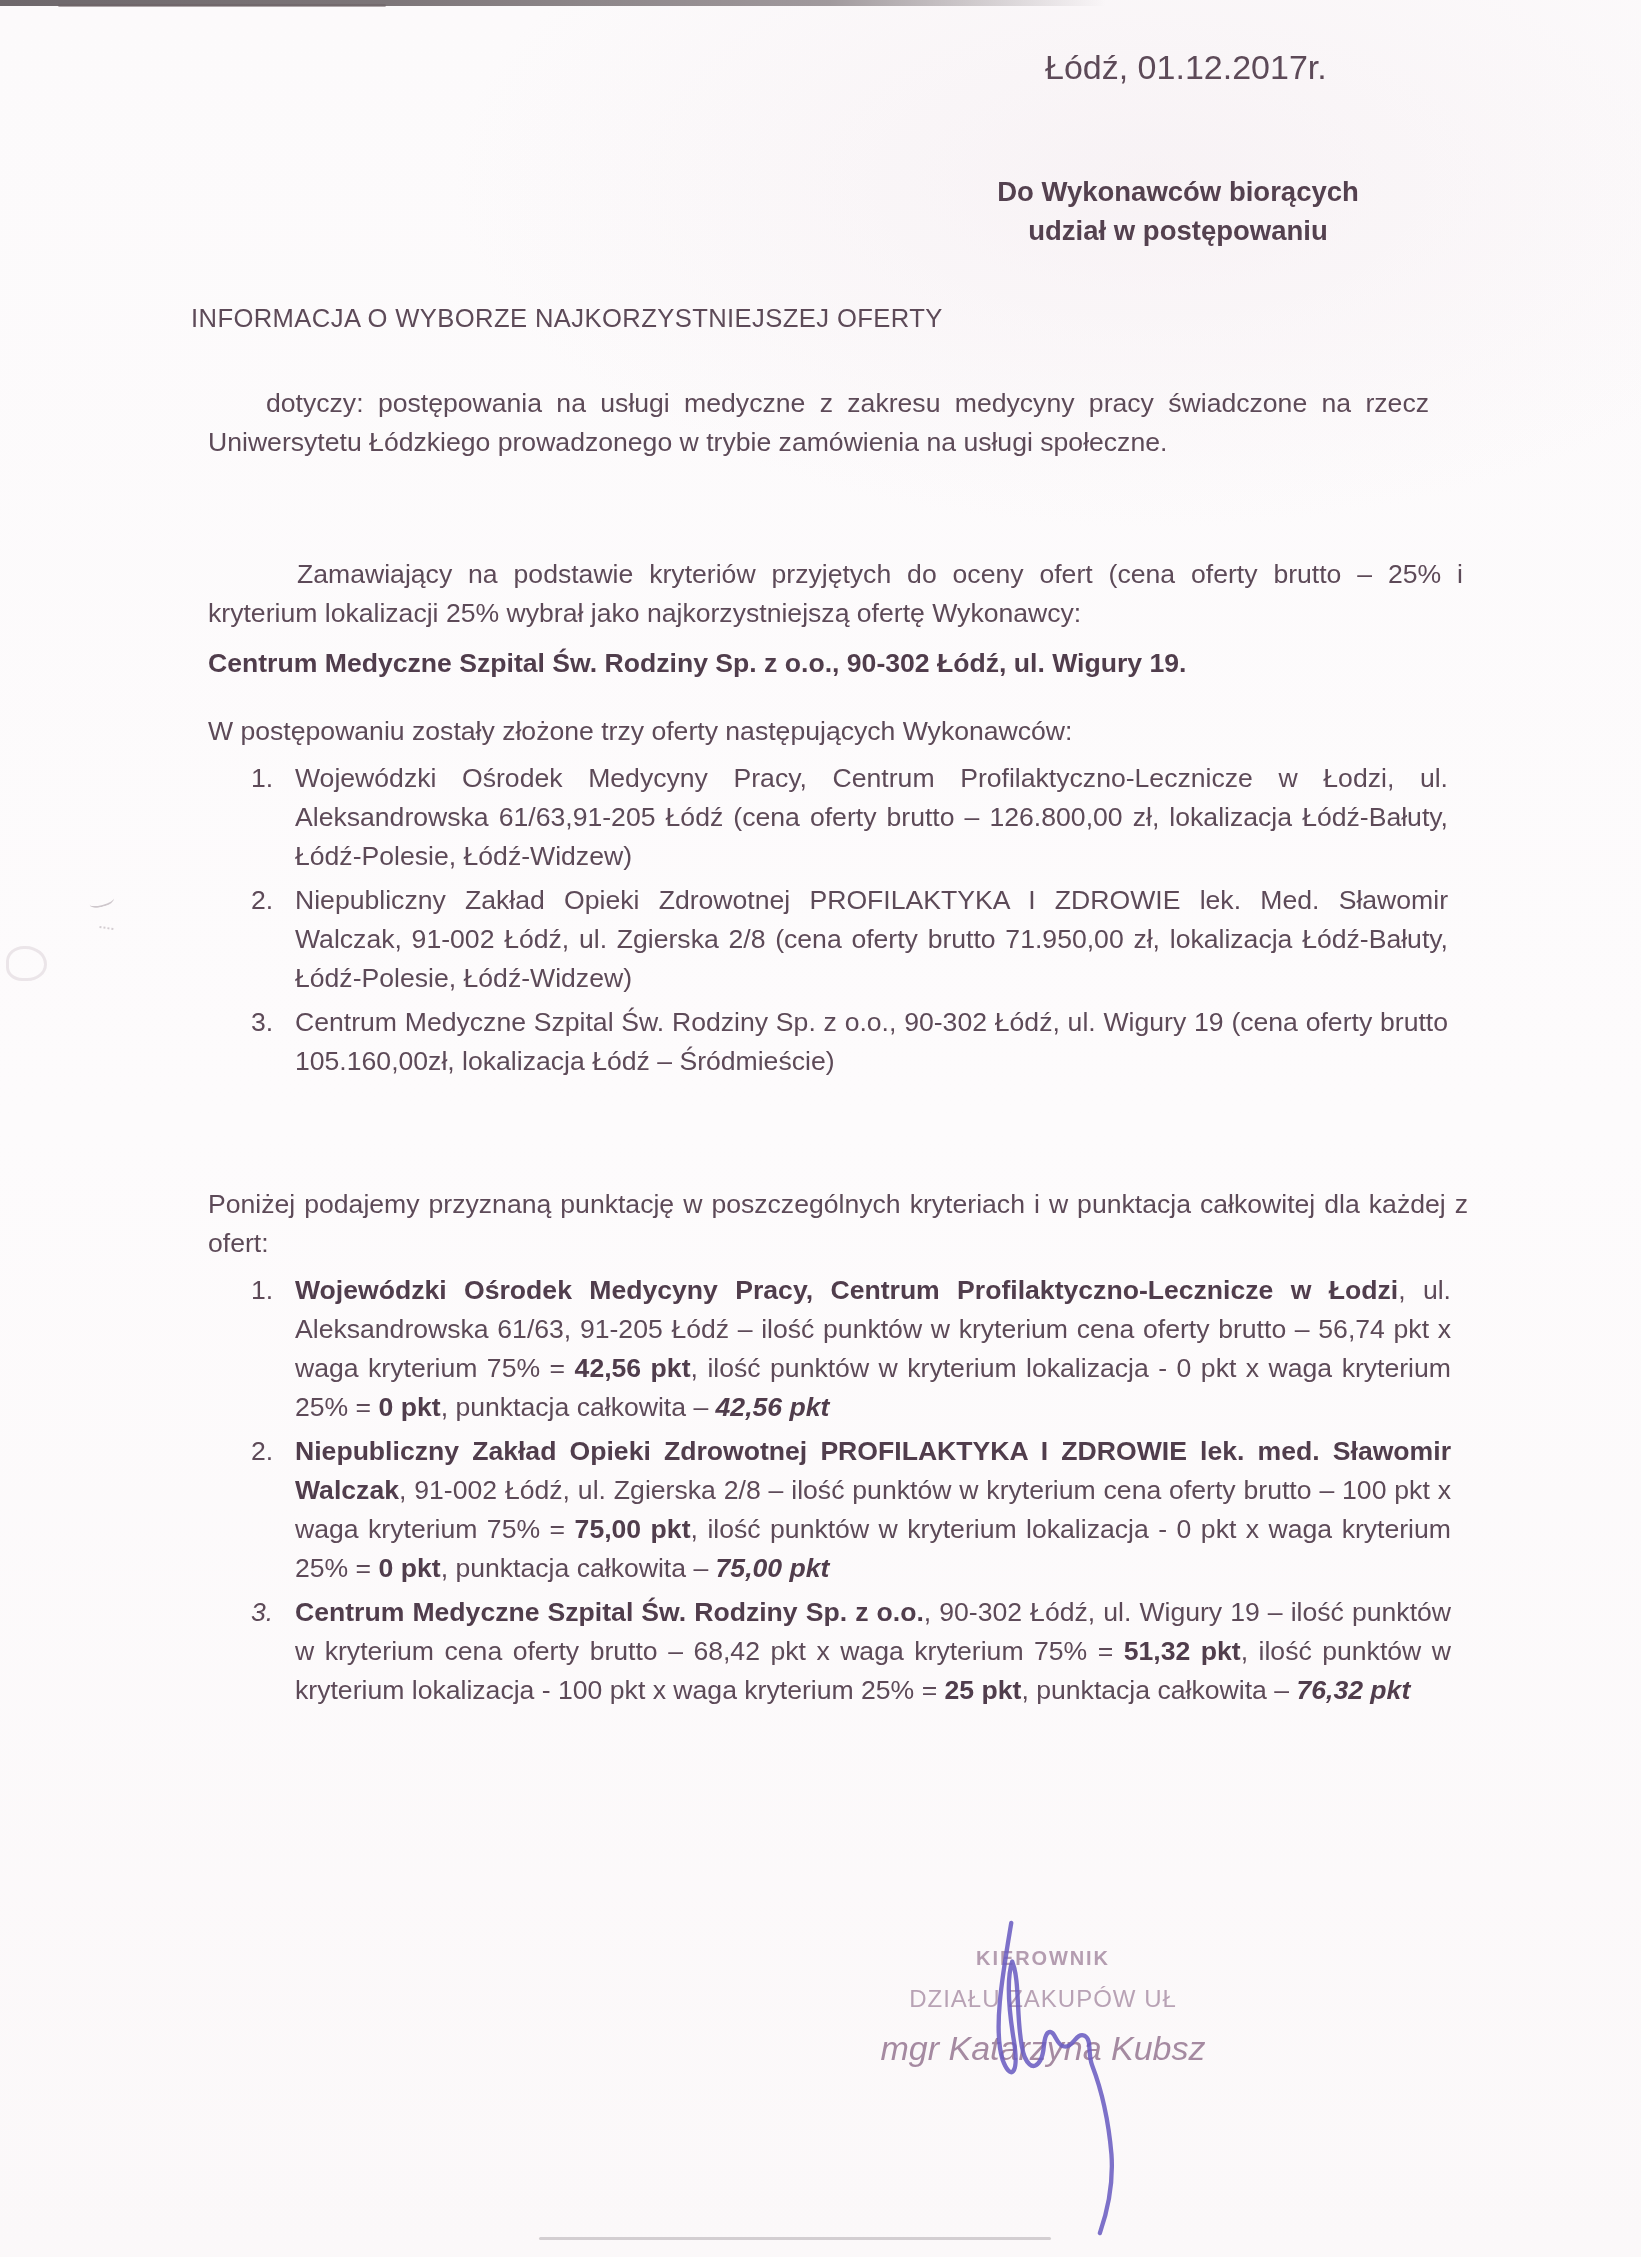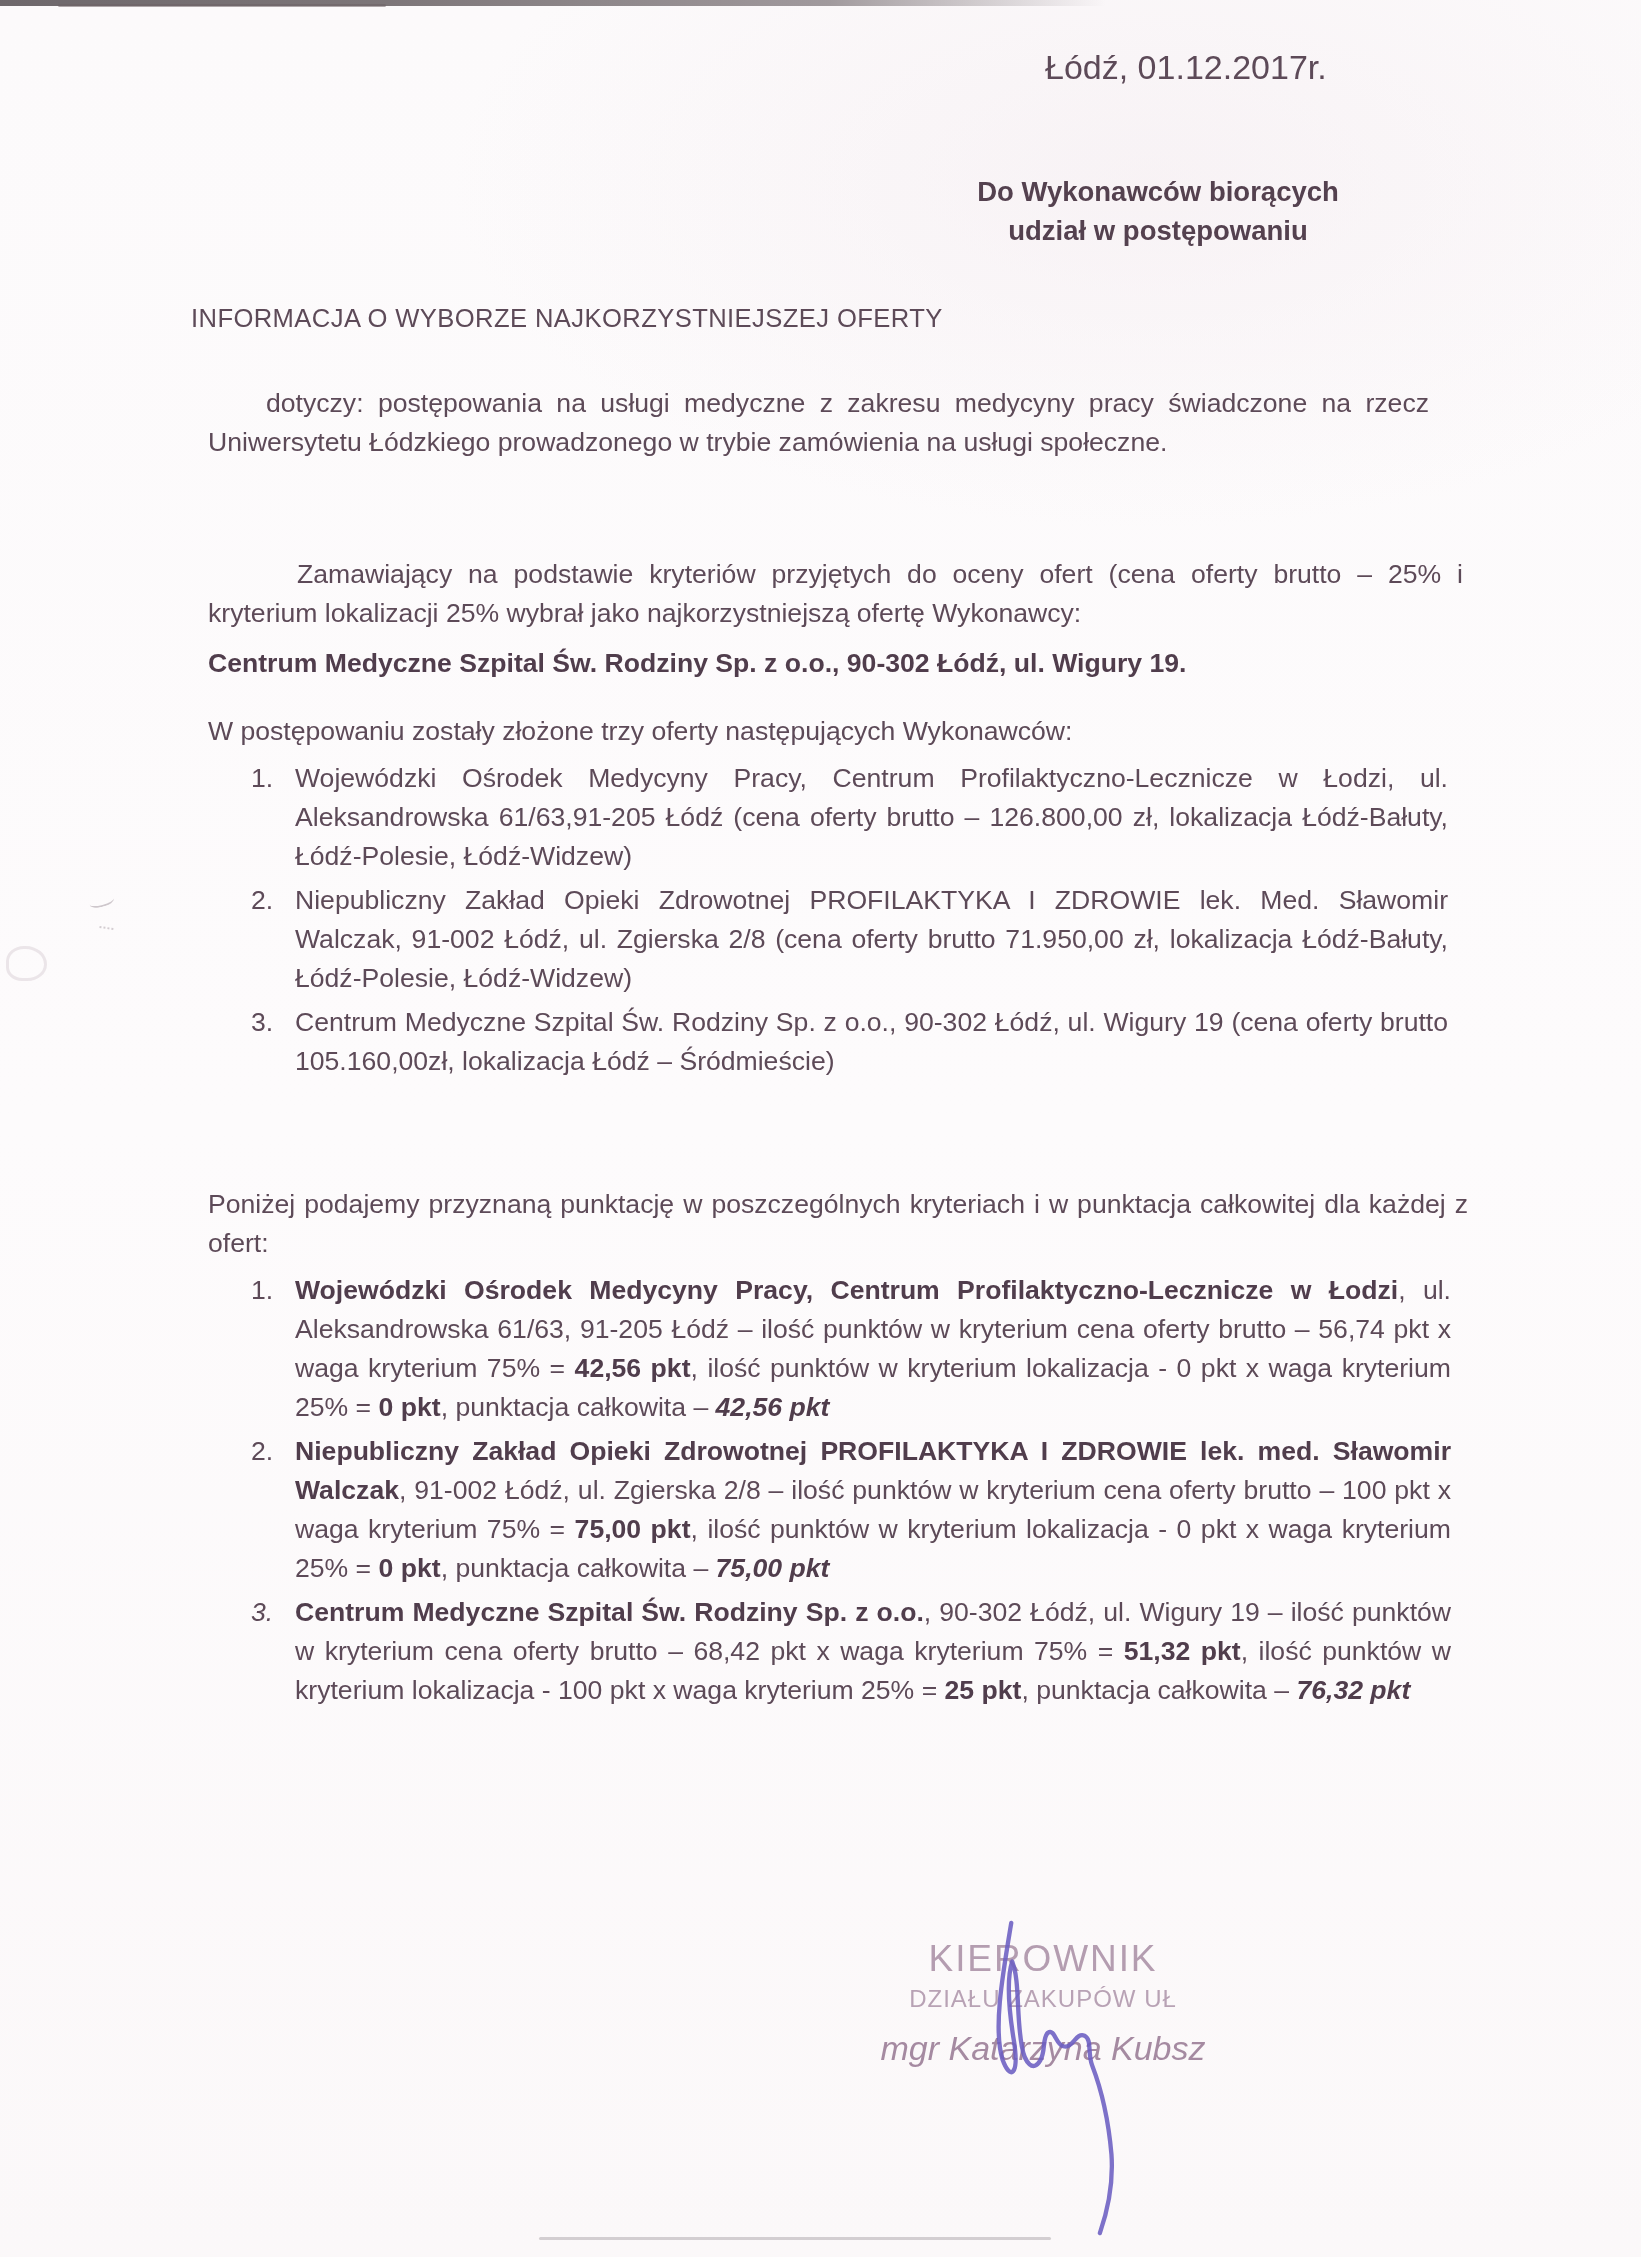--- a/index.html
+++ b/index.html
@@ -12,39 +12,39 @@
     overflow:hidden;
     font-family:"Liberation Sans","DejaVu Sans",sans-serif;
     color:#5d4a58;
     font-size:26.6px;
     line-height:39px;
   }
   .abs{position:absolute;}
   .p-justify{text-align:justify;}
   p{margin:17px;}
   .date{left:1045px;top:48px;font-size:34px;}
-  .recipient{left:955px;top:172px;width:406px;text-align:center;font-weight:700;font-size:27.5px;color:#54414f;}
+  .recipient{left:975px;top:172px;width:406px;text-align:center;font-weight:700;font-size:27.5px;color:#54414f;}
   .title{left:191px;top:299px;width:1255px;text-align:left;font-size:25.6px;letter-spacing:0.4px;}
   .subject{left:191px;top:367px;width:1255px;}
   .subject .lead{text-indent:58px;}
   .selection{left:191px;top:538px;width:1255px;text-indent:89px;}
   .winner{left:191px;top:627px;width:1255px;font-weight:700;color:#503d4c;}
   .offers-intro{left:191px;top:695px;width:1255px;}
   .offers{left:191px;top:759px;width:1257px;}
   .scores-intro{left:191px;top:1168px;width:1260px;}
   .scores{left:191px;top:1271px;width:1260px;}
   .list-item{position:relative;padding-left:104px;margin-bottom:4.8px;}
   .list-item .num{position:absolute;left:60px;top:0;}
   .num.italic{font-style:italic;}
   .run-normal{font-weight:400;}
   .run-bold{font-weight:700;color:#503d4c;}
   .run-bold-italic{font-weight:700;font-style:italic;color:#503d4c;}
   
   .stamp{left:869px;top:1943px;width:348px;text-align:center;color:#a88da4;}
-  .stamp-l1{font-size:37px;letter-spacing:1.9px;line-height:31px;opacity:.85;filter:blur(0.3px);}
+  .stamp-l1{font-size:20px;letter-spacing:1.9px;line-height:31px;opacity:.85;filter:blur(0.3px);font-weight:bold;}
   .stamp-l2{font-size:24px;letter-spacing:1px;line-height:29px;margin-top:9.7px;opacity:.8;filter:blur(0.3px);}
   .stamp-name{font-family:Liberation Sans, sans-serif;font-style:italic;font-size:34px;line-height:37px;margin-top:17px;color:#9c7f98;opacity:.9;}
   .sig-svg{left:966px;top:1915px;width:183px;height:328px;}
   
   .edge-top{left:0;top:0;width:1106px;height:5.8px;
     background:linear-gradient(90deg,#4a4347 0%,#5d5558 35%,#8a8286 75%,rgba(138,130,134,0) 100%);
     opacity:.8;border-radius:0 0 2.9px 0;}
   .edge-top2{left:58px;top:3.9px;width:328px;height:2.9px;background:#6d6366;opacity:.55;border-radius:1.9px;}
   .edge-bottom{left:539px;top:2237px;width:512px;height:2.9px;background:#b9b2b5;opacity:.6;border-radius:1.9px;}
   .margin-mark-a{left:89px;top:896px;width:25px;height:8.7px;border-bottom:2.9px solid #978a93;opacity:.45;transform:rotate(-14deg);border-radius:50%;}

